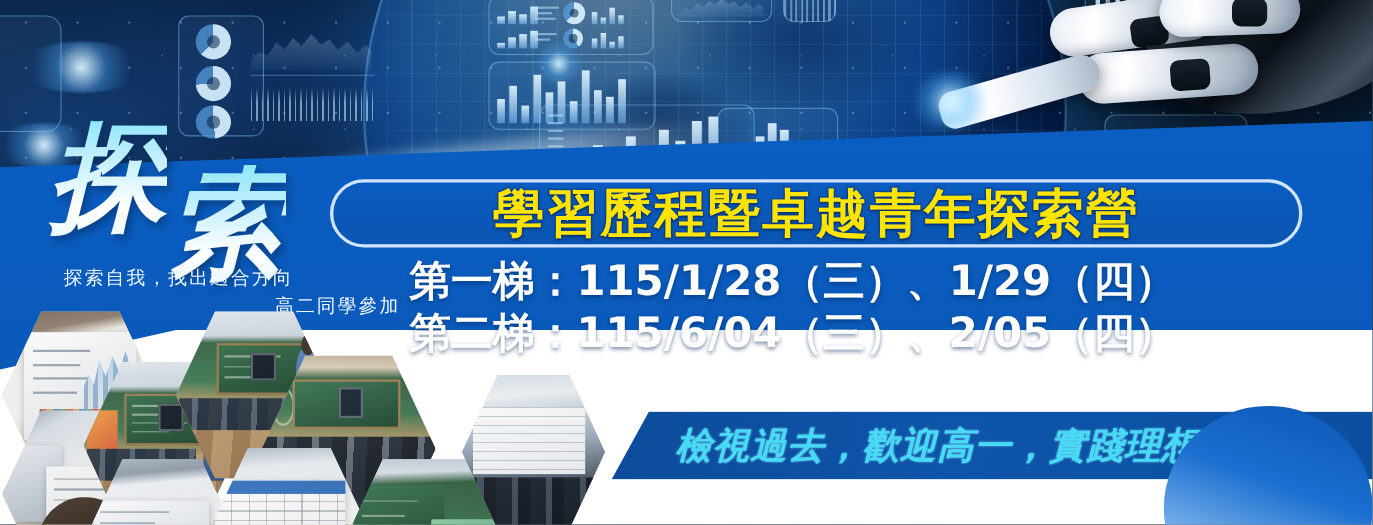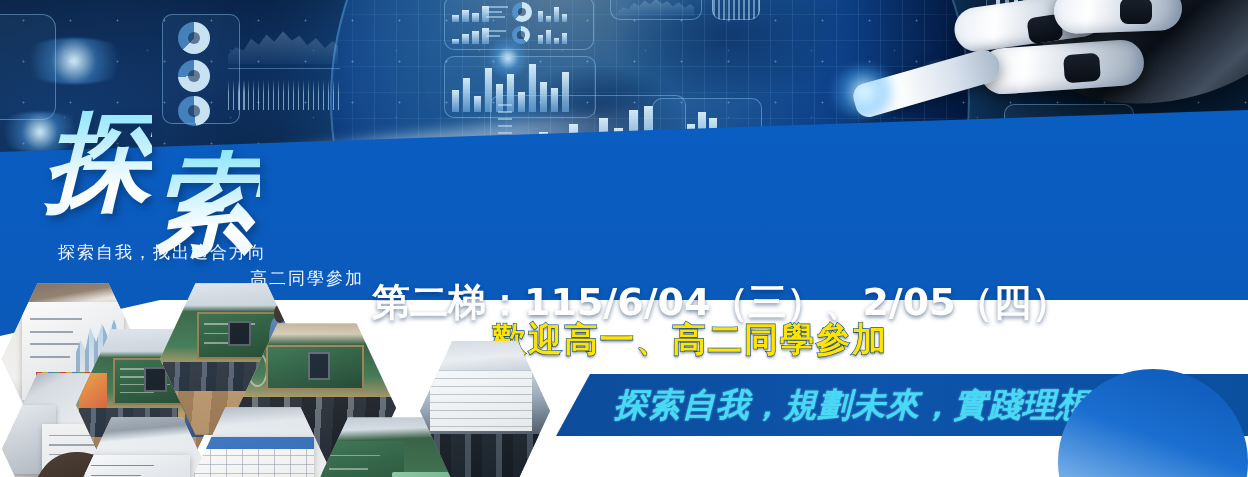--- a/index.html
+++ b/index.html
@@ -501,24 +501,27 @@
   <div class="explore-wrap">
     <span class="ex-char ex-1">探</span>
     <span class="ex-char ex-2">索</span>
   </div>
 
   <div class="subtitle">
     <div class="sub-l1">探索自我，找出適合方向</div>
     <div class="sub-l2">高二同學參加</div>
   </div>
 
-
+  <div class="pill">
+    <span class="pill-text">學習歷程暨卓越青年探索營</span>
+  </div>
+
+  <div class="date-line date-1">第一梯：115/1/28（三）、1/29（四）</div>
   <div class="date-line date-2">第二梯：115/6/04（三）、2/05（四）</div>
 
-  <div class="welcome">歡迎高一、高二同學參加</div>
 
   <div class="collage">
 
     <div class="hex" style="left:10px; top:-6px; width:142px; height:158px;">
       <div class="ph-inner p1">
         <div class="card"></div>
         <div class="city"></div>
         <div class="ln" style="top:24%; width:36%;"></div>
         <div class="ln" style="top:32%; width:30%;"></div>
         <div class="ln" style="top:40%; width:34%;"></div>
@@ -616,17 +619,17 @@
 
     <div class="hex" style="left:428px; top:52px; width:130px; height:146px;">
       <div class="ph-inner p8">
         <div class="sheet"></div>
         <div class="heads"></div>
       </div>
     </div>
   </div>
 
   <div class="tagline-band">
-    <span class="tagline-text">探索自我，規劃未來，實踐理想</span>
+    <span class="tagline-text">檢視過去，歡迎高一，實踐理想</span>
   </div>
   <div class="corner-arc"></div>
 
 </div>
 
 </body></html>

